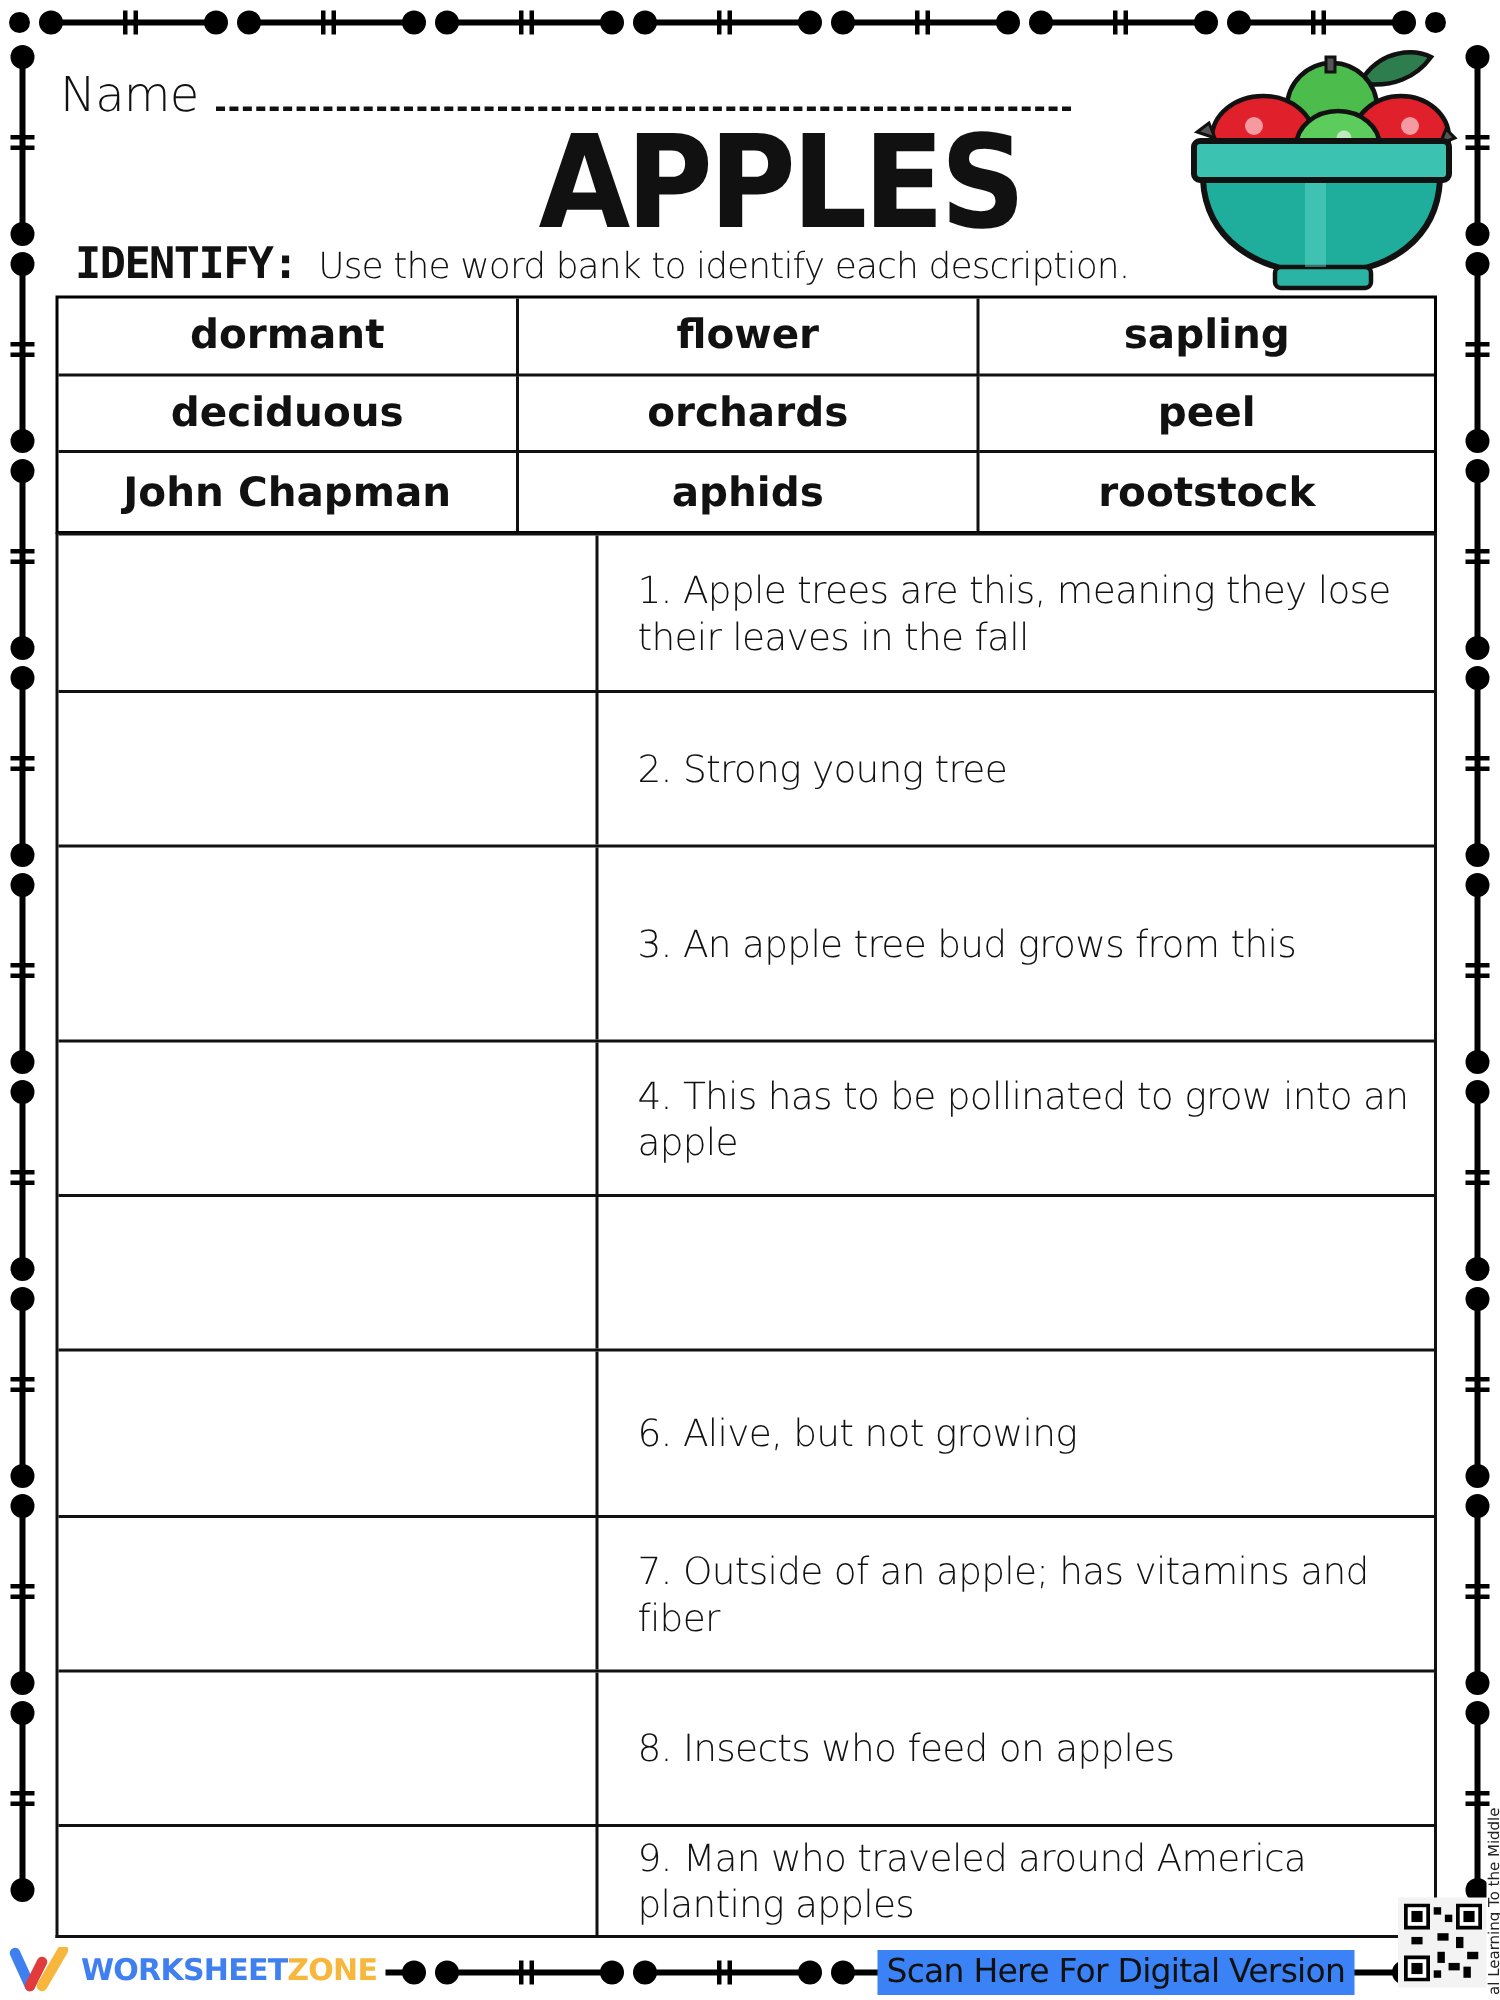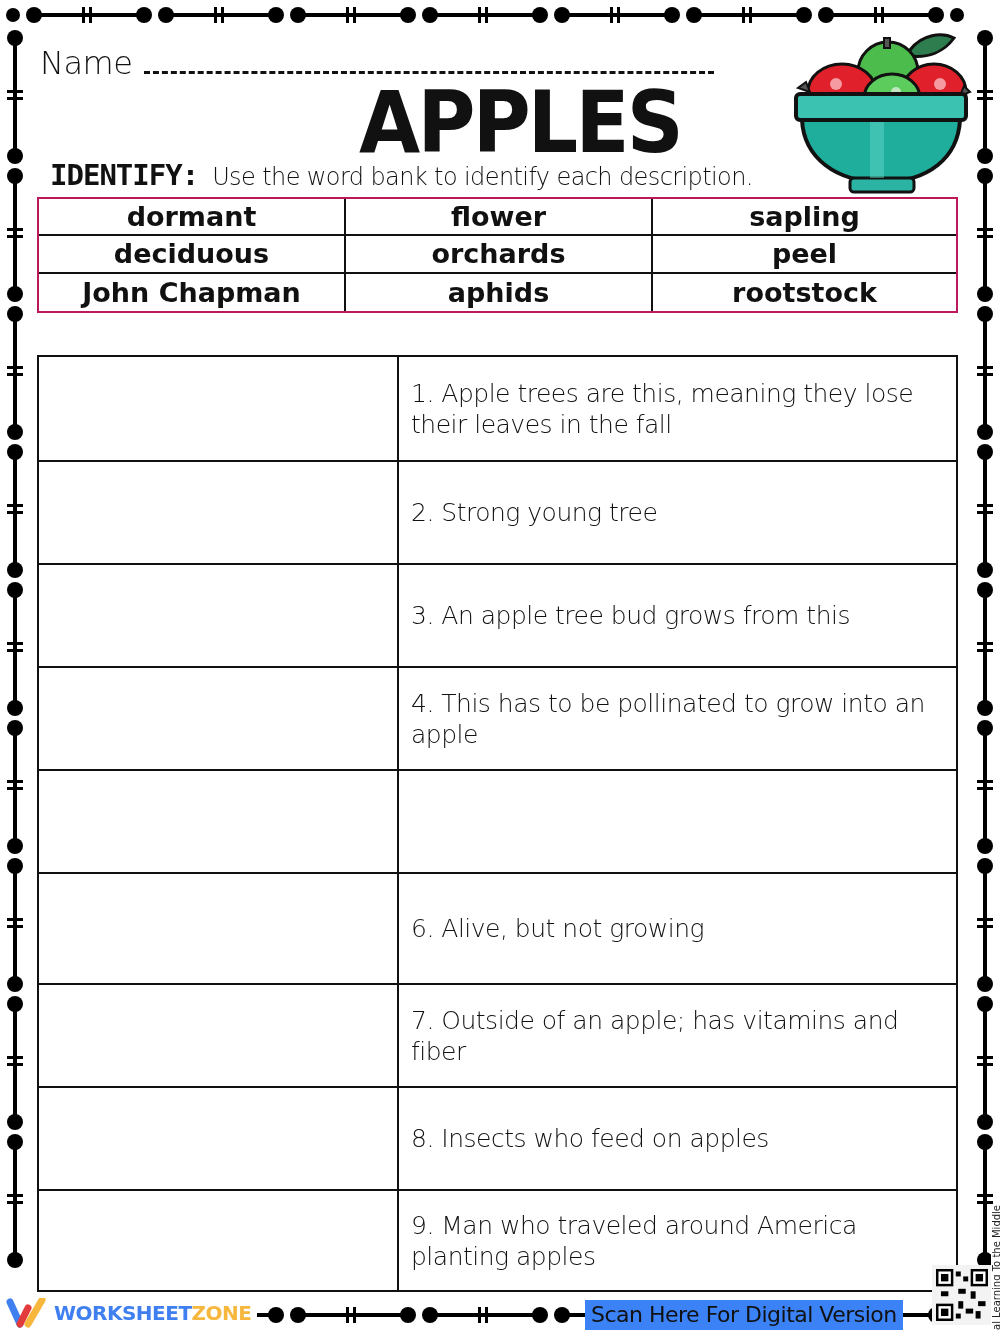--- a/index.html
+++ b/index.html
@@ -51,40 +51,40 @@
       line-height: 100px; transform: scaleX(0.92);
     }
     .identify-row { position: absolute; left: 50px; top: 158px; display: flex; align-items: baseline; gap: 14px; }
     .identify-label { font-family: "DejaVu Sans Mono", monospace; font-weight: 700; font-size: 29px; letter-spacing: -1px; }
     .identify-text { font-size: 24px; font-weight: 300; letter-spacing: -0.6px; }
 
     .bowl { position: absolute; left: 792px; top: 26px; width: 180px; height: 172px; }
 
     
     .word-bank {
-      position: absolute; left: 37px; top: 197px; width: 921px; height: 116px;
-      border: 2px solid #be185d; display: grid; grid-template-columns: 307px 307px 1fr; grid-template-rows: repeat(3, 1fr);
+      position: absolute; left: 37px; top: 197px; width: 921px; height: 159px;
+      border: 2px solid #000000; display: grid; grid-template-columns: 307px 307px 1fr; grid-template-rows: repeat(3, 1fr);
     }
     .wb-cell {
       display: flex; align-items: center; justify-content: center;
       border-right: 2px solid #111; border-bottom: 2px solid #111;
       font-family: "DejaVu Sans", sans-serif; font-weight: 700; font-size: 27px; letter-spacing: 0px;
     }
     .wb-cell:nth-child(3n) { border-right: none; }
     .wb-cell:nth-last-child(-n+3) { border-bottom: none; }
 
     
     .clue-table {
       position: absolute; left: 37px; top: 355px; width: 921px; height: 937px;
       border: 2px solid #111; border-top: none; display: flex; flex-direction: column;
     }
     .clue-row { display: flex; border-top: 2px solid #111; flex: 0 0 auto; }
     .answer-cell { width: 360px; border-right: 2px solid #111; }
     .clue-cell {
-      flex: 1; display: flex; align-items: center; padding: 0 14px 0 12px;
+      flex: 1; display: flex; align-items: center; padding: 0 14px 0 26px;
       font-family: "DejaVu Sans", sans-serif; font-weight: 300; font-size: 25px; line-height: 31px; letter-spacing: -0.5px;
     }
 
     
     .brand {
       position: absolute; left: 6px; top: 1296px; height: 34px; display: flex; align-items: center; gap: 4px;
       background: #fff; padding-right: 6px;
     }
     .brand-mark { width: 44px; height: 30px; position: relative; }
     .brand-text { font-family: "DejaVu Sans", sans-serif; font-weight: 900; font-size: 20px; letter-spacing: -0.5px; }
@@ -328,21 +328,21 @@
 
 <div class="clue-table">
   <div class="clue-row" style="height:105px">
     <div class="answer-cell"></div>
     <div class="clue-cell">1.  Apple trees are this, meaning they lose their leaves in the fall</div>
   </div>
   <div class="clue-row" style="height:103px">
     <div class="answer-cell"></div>
     <div class="clue-cell">2. Strong young tree</div>
   </div>
-  <div class="clue-row" style="height:103px">
+  <div class="clue-row" style="height:130px">
     <div class="answer-cell"></div>
     <div class="clue-cell">3.  An apple tree bud grows from this</div>
   </div>
   <div class="clue-row" style="height:103px">
     <div class="answer-cell"></div>
     <div class="clue-cell">4.  This has to be pollinated to grow into an apple</div>
   </div>
   <div class="clue-row" style="height:103px">
     <div class="answer-cell"></div>
   </div>

